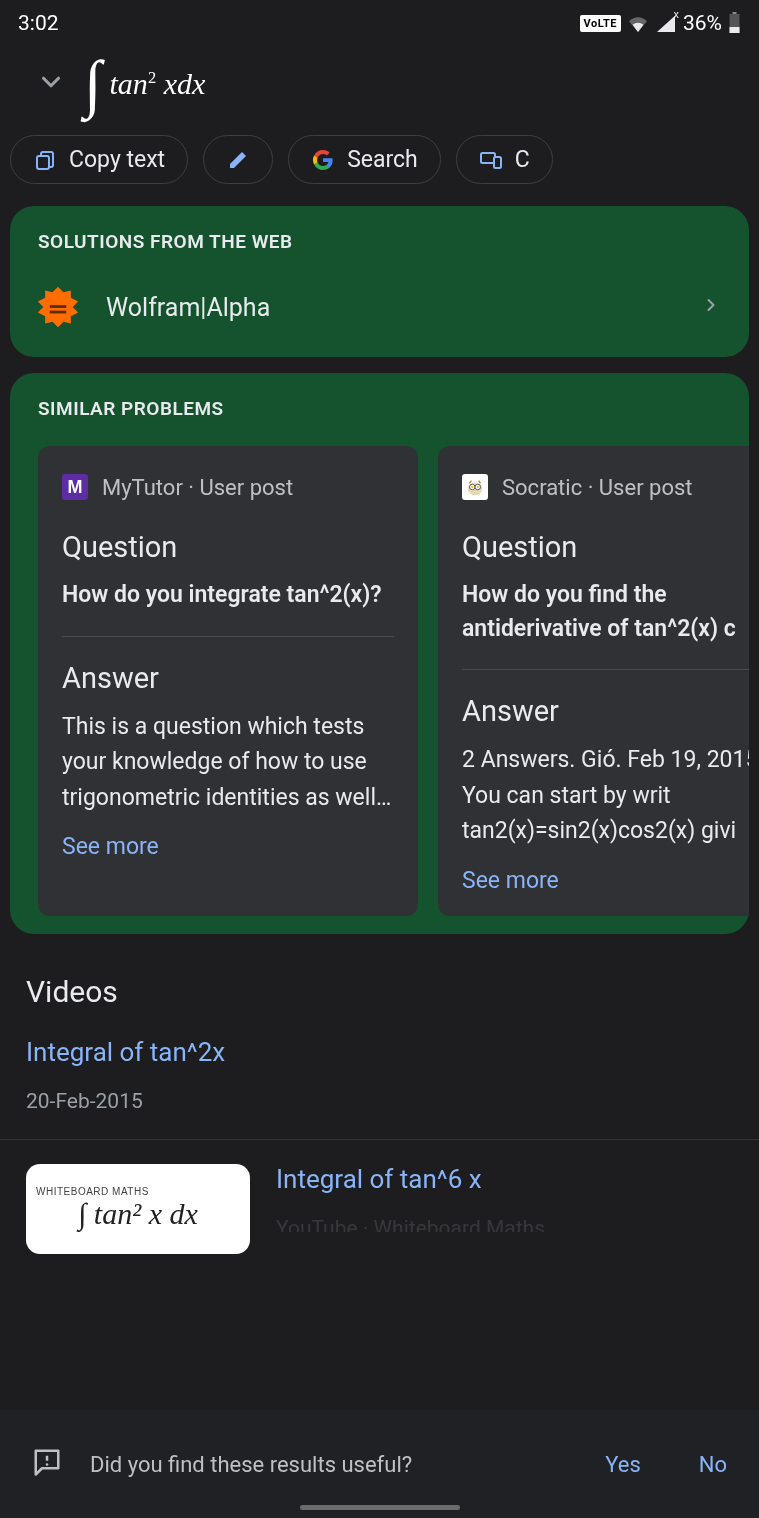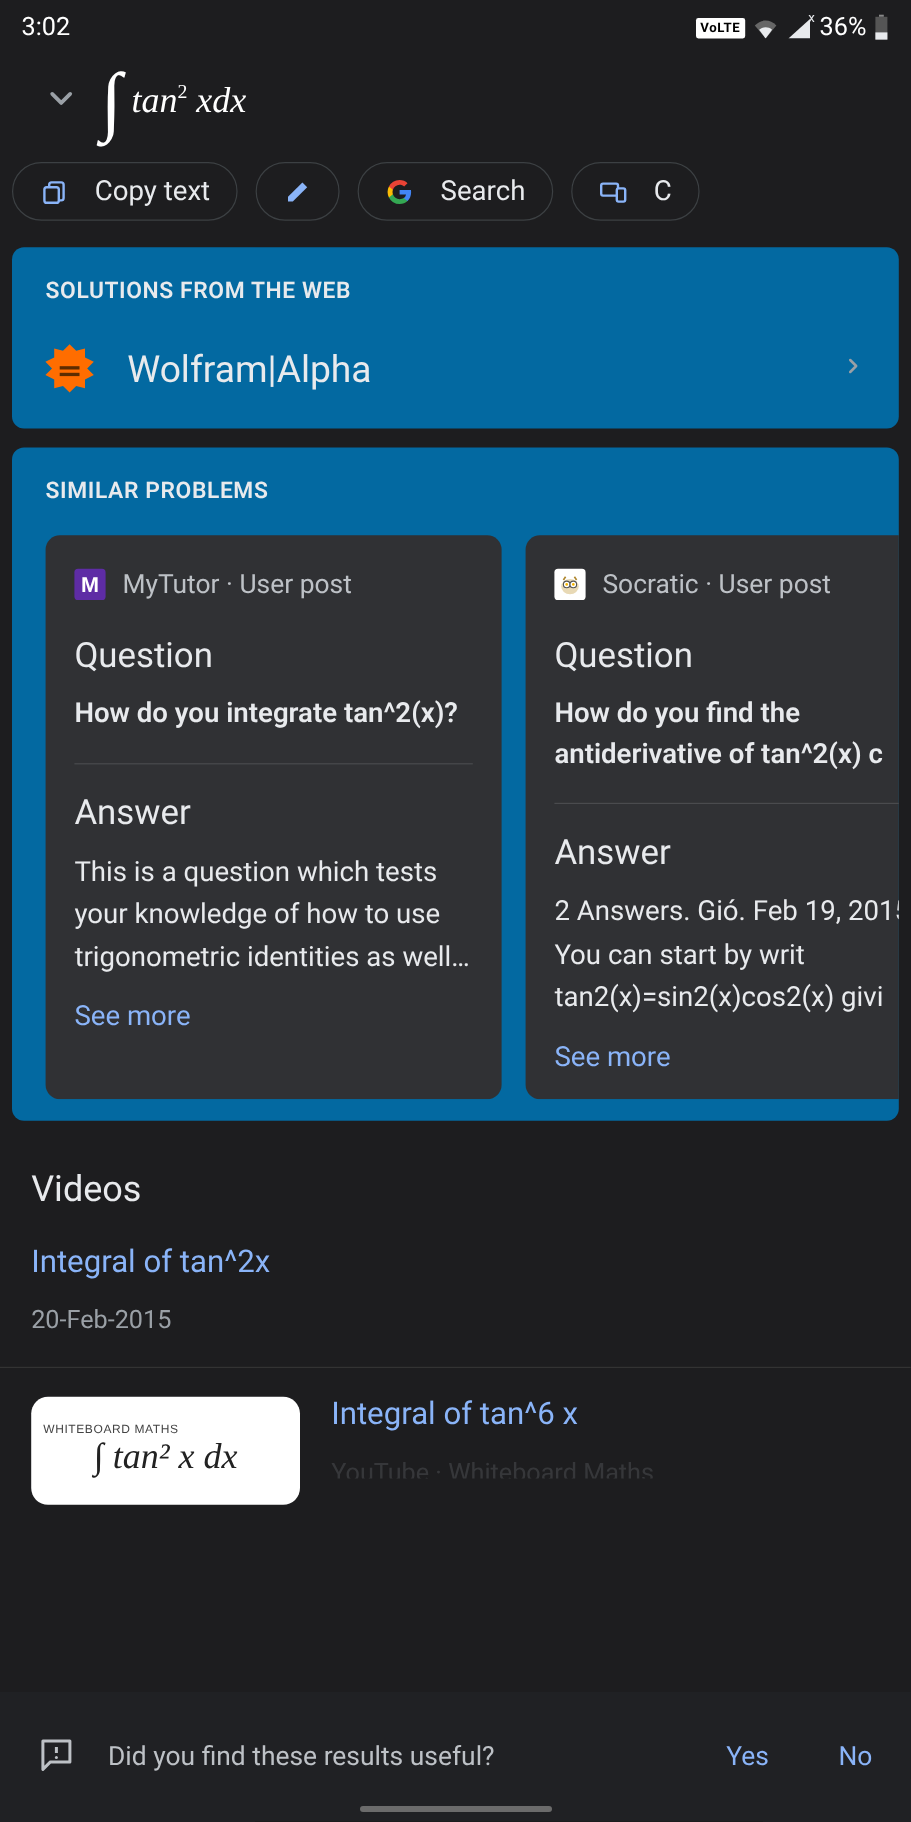--- a/index.html
+++ b/index.html
@@ -36,41 +36,41 @@
     font-family: Georgia, "Times New Roman", serif;
     font-style: italic; font-size: 30px; color: #fff;
     display: flex; align-items: center; gap: 8px;
   }
   .integral-sign { font-size: 64px; font-style: normal; line-height: 0.8; }
   .sup { font-size: 0.55em; vertical-align: super; font-style: normal; }
   .chips-row {
     display: flex; gap: 15px; padding: 18px 10px 18px 10px; overflow: hidden;
   }
   .chip {
-    display: flex; align-items: center; gap: 22px;
+    display: flex; align-items: center; gap: 12px;
     border: 1px solid #3c4043; border-radius: 999px;
     padding: 10px 22px; font-size: 23px; color: #e8eaed;
     white-space: nowrap;
   }
   .chip svg, .chip .ico { flex-shrink: 0; }
   .panel {
-    background: #0369a1; border-radius: 10px;
+    background: #14532d; border-radius: 24px;
     margin: 4px 10px 16px 10px; padding: 24px 0 18px 0;
   }
   .panel-title {
     font-size: 19px; font-weight: 600; letter-spacing: 0.5px;
     color: #e8eaed; padding: 0 28px 18px 28px;
   }
   .wolf-row {
     display: flex; align-items: center; justify-content: space-between;
     padding: 14px 28px 10px 26px;
   }
   .wolf-left { display: flex; align-items: center; gap: 26px; }
   .wolf-icon { width: 44px; height: 44px; }
-  .wolf-name { font-size: 31px; color: #e8eaed; }
+  .wolf-name { font-size: 25px; color: #e8eaed; }
   .chev-right { color: #9aa0a6; }
   .cards-row {
     display: flex; gap: 20px; padding: 8px 0 0 28px; overflow: hidden;
   }
   .card {
     background: #303134; border-radius: 12px; padding: 28px 24px 22px 24px;
     width: 380px; flex-shrink: 0; min-width: 0;
   }
   .card-source {
     display: flex; align-items: center; gap: 14px; font-size: 22px;

